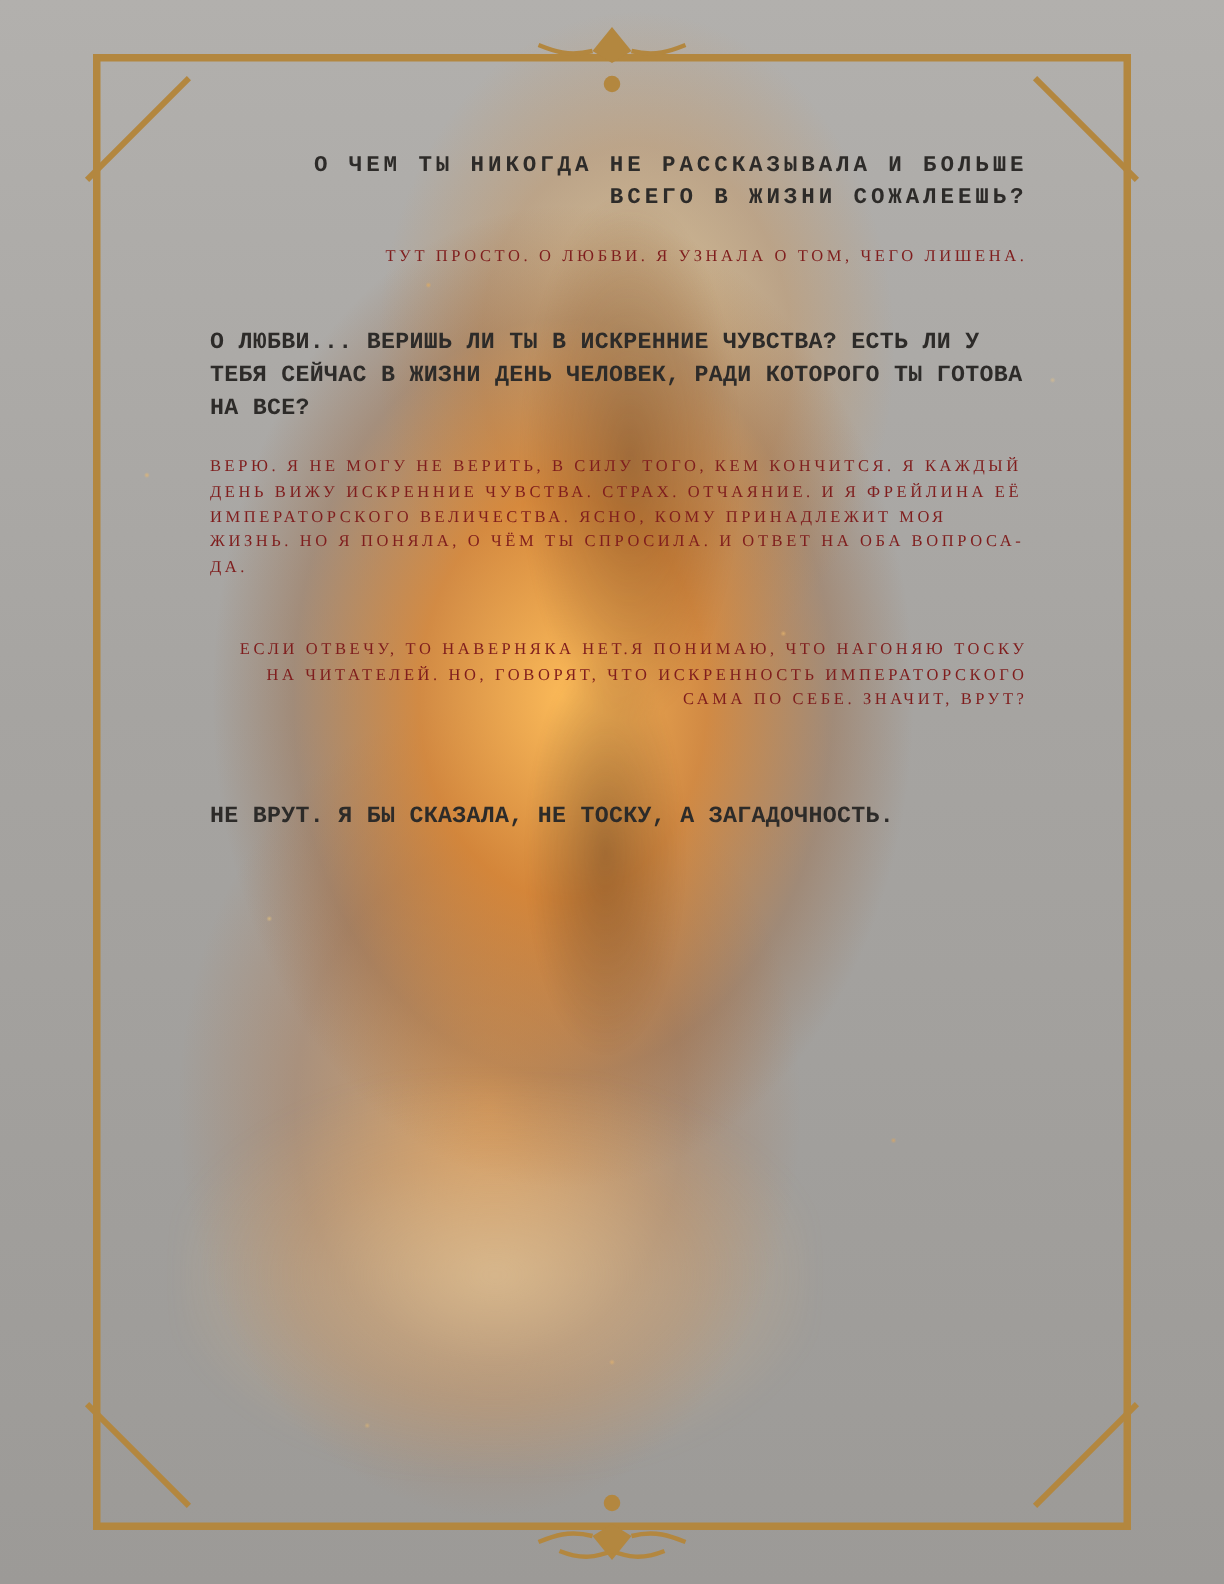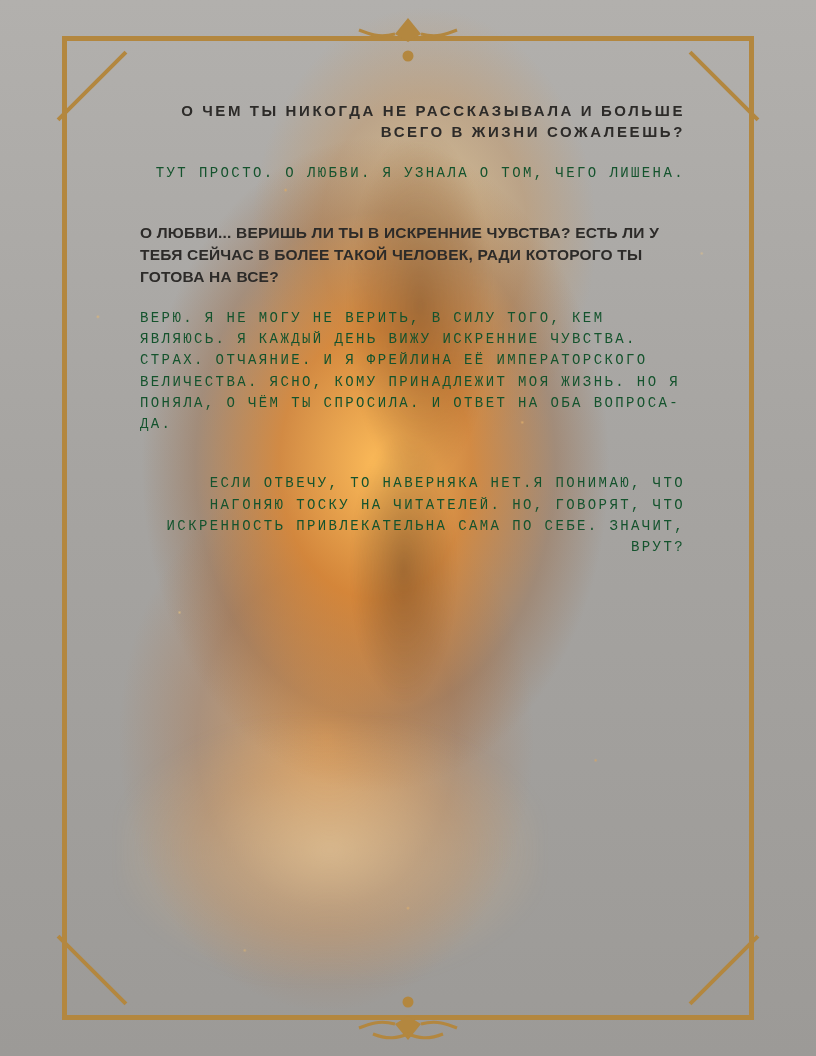--- a/index.html
+++ b/index.html
@@ -127,35 +127,35 @@
 
   
   .content {
     position: absolute;
     left: 140px;
     top: 100px;
     width: 545px;
   }
 
   .q {
-    font-family: Liberation Sans, sans-serif;
+    font-family: Liberation Mono, monospace;
     font-weight: bold;
     color: #2d2b29;
     font-size: 15.5px;
     line-height: 1.42;
     letter-spacing: 0.2px;
   }
   .q.tracked {
     letter-spacing: 2.6px;
     font-size: 15px;
   }
   .a {
-    font-family: Liberation Mono, monospace;
-    color: #14532d;
-    font-size: 14px;
+    font-family: Liberation Serif, serif;
+    color: #7f1d1d;
+    font-size: 11px;
     line-height: 1.52;
     letter-spacing: 2.4px;
   }
   .right { text-align: right; }
   .left  { text-align: left; }
 
   .blk { margin-bottom: 20px; }
   .blk-gap-lg { margin-bottom: 38px; }
 </style>
 </head>
@@ -202,27 +202,28 @@
       <path d="M30 44 C 45 50, 55 48, 65 44 C 75 48, 85 50, 100 44" stroke="#b3873f" stroke-width="3" fill="none"></path>
     </svg>
   </div>
 
   <div class="content">
 
     <div class="blk q tracked right">О ЧЕМ ТЫ НИКОГДА НЕ РАССКАЗЫВАЛА И БОЛЬШЕ ВСЕГО В ЖИЗНИ СОЖАЛЕЕШЬ?</div>
 
     <div class="blk-gap-lg a right">ТУТ ПРОСТО. О ЛЮБВИ. Я УЗНАЛА О ТОМ, ЧЕГО ЛИШЕНА.</div>
 
-    <div class="blk q left">О ЛЮБВИ... ВЕРИШЬ ЛИ ТЫ В ИСКРЕННИЕ ЧУВСТВА? ЕСТЬ ЛИ У ТЕБЯ СЕЙЧАС В БОЛЕЕ ТАКОЙ ЧЕЛОВЕК, РАДИ КОТОРОГО ТЫ ГОТОВА НА ВСЕ?</div>
-
-    <div class="blk-gap-lg a left">ВЕРЮ. Я НЕ МОГУ НЕ ВЕРИТЬ, В СИЛУ ТОГО, КЕМ ЯВЛЯЮСЬ. Я КАЖДЫЙ ДЕНЬ ВИЖУ ИСКРЕННИЕ ЧУВСТВА. СТРАХ. ОТЧАЯНИЕ. И Я ФРЕЙЛИНА ЕЁ ИМПЕРАТОРСКОГО ВЕЛИЧЕСТВА. ЯСНО, КОМУ ПРИНАДЛЕЖИТ МОЯ ЖИЗНЬ. НО Я ПОНЯЛА, О ЧЁМ ТЫ СПРОСИЛА. И ОТВЕТ НА ОБА ВОПРОСА- ДА.</div>
-
-
-    <div class="blk-gap-lg a right">ЕСЛИ ОТВЕЧУ, ТО НАВЕРНЯКА НЕТ.Я ПОНИМАЮ, ЧТО НАГОНЯЮ ТОСКУ НА ЧИТАТЕЛЕЙ. НО, ГОВОРЯТ, ЧТО ИСКРЕННОСТЬ ПРИВЛЕКАТЕЛЬНА САМА ПО СЕБЕ. ЗНАЧИТ, ВРУТ?</div>
+    <div class="blk q left">О ЛЮБВИ... ВЕРИШЬ ЛИ ТЫ В ИСКРЕННИЕ ЧУВСТВА? ЕСТЬ ЛИ У ТЕБЯ СЕЙЧАС В ЖИЗНИ ДЕНЬ ЧЕЛОВЕК, РАДИ КОТОРОГО ТЫ ГОТОВА НА ВСЕ?</div>
+
+    <div class="blk-gap-lg a left">ВЕРЮ. Я НЕ МОГУ НЕ ВЕРИТЬ, В СИЛУ ТОГО, КЕМ КОНЧИТСЯ. Я КАЖДЫЙ ДЕНЬ ВИЖУ ИСКРЕННИЕ ЧУВСТВА. СТРАХ. ОТЧАЯНИЕ. И Я ФРЕЙЛИНА ЕЁ ИМПЕРАТОРСКОГО ВЕЛИЧЕСТВА. ЯСНО, КОМУ ПРИНАДЛЕЖИТ МОЯ ЖИЗНЬ. НО Я ПОНЯЛА, О ЧЁМ ТЫ СПРОСИЛА. И ОТВЕТ НА ОБА ВОПРОСА- ДА.</div>
+
+
+    <div class="blk-gap-lg a right">ЕСЛИ ОТВЕЧУ, ТО НАВЕРНЯКА НЕТ.Я ПОНИМАЮ, ЧТО НАГОНЯЮ ТОСКУ НА ЧИТАТЕЛЕЙ. НО, ГОВОРЯТ, ЧТО ИСКРЕННОСТЬ ИМПЕРАТОРСКОГО САМА ПО СЕБЕ. ЗНАЧИТ, ВРУТ?</div>
 
     <div style="height:20px"></div>
 
+    <div class="blk q left">НЕ ВРУТ. Я БЫ СКАЗАЛА, НЕ ТОСКУ, А ЗАГАДОЧНОСТЬ.</div>
 
 
 
   </div>
 
 </div>
 
 </body></html>

